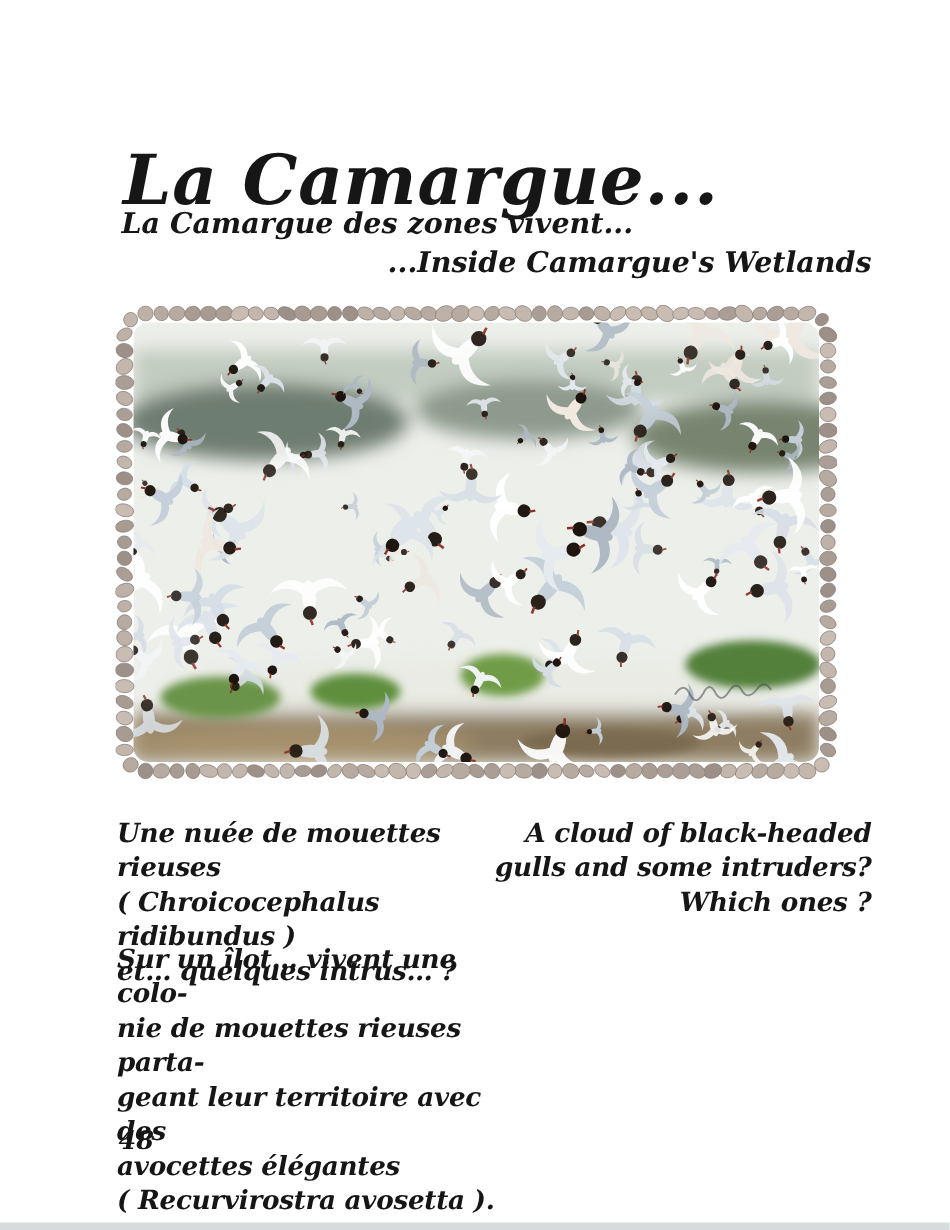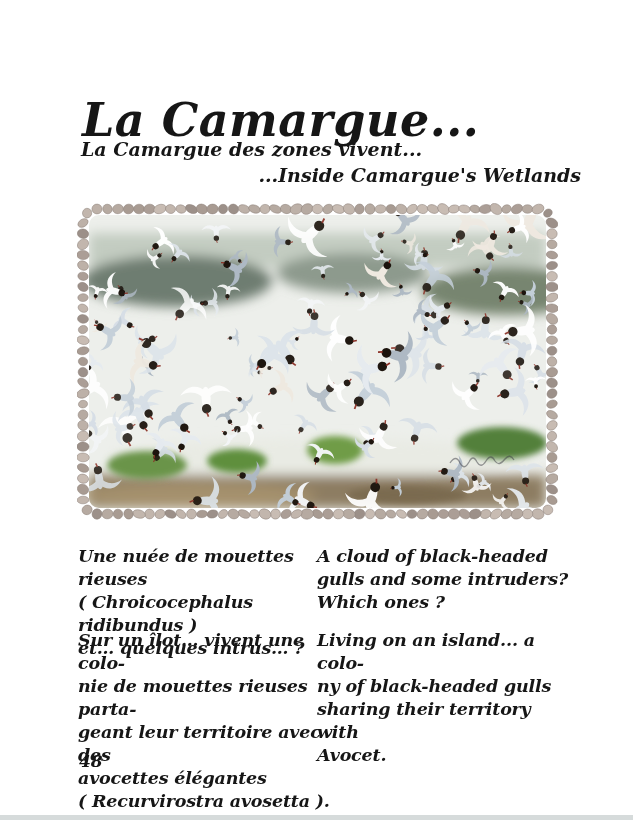--- a/index.html
+++ b/index.html
@@ -25,21 +25,21 @@
   }
   .photo-frame{
     position:absolute; left:77px; top:203px; width:481px; height:317px;
   }
   .photo-frame svg{ display:block; }
   .para{
     position:absolute; white-space:pre-line;
     font-size:17.5px; line-height:23px; letter-spacing:-0.2px;
   }
   .col-fr{ left:78px; width:268px; text-align:left; }
-  .col-en{ right:88px; width:252px; }
+  .col-en{ right:76px; width:252px; text-align:right; }
   .p1{ top:545px; }
   .p2{ top:629px; }
   .page-number{
     position:absolute; left:79px; top:751px;
     font-size:17px;
   }
   .edge-right{
     position:absolute; top:0; right:0; width:2px; height:100%;
     background:#d2d2d2;
   }
@@ -374,22 +374,18 @@
 et… quelques intrus… ?</div>
   <div class="script para col-fr p2">Sur un îlot… vivent une colo-
 nie de mouettes rieuses parta-
 geant leur territoire avec des
 avocettes élégantes
 ( Recurvirostra avosetta ).</div>
 
   <div class="script para col-en p1">A cloud of black-headed
 gulls and some intruders?
 Which ones ?</div>
-  <div class="script para col-en p2">Living on an island... a colo-
-ny of black-headed gulls
-sharing their territory with
-Avocet.</div>
 
   <div class="script page-number">48</div>
 
   <div class="edge-right"></div>
   <div class="edge-bottom"></div>
 </div>
 
 </body></html>

